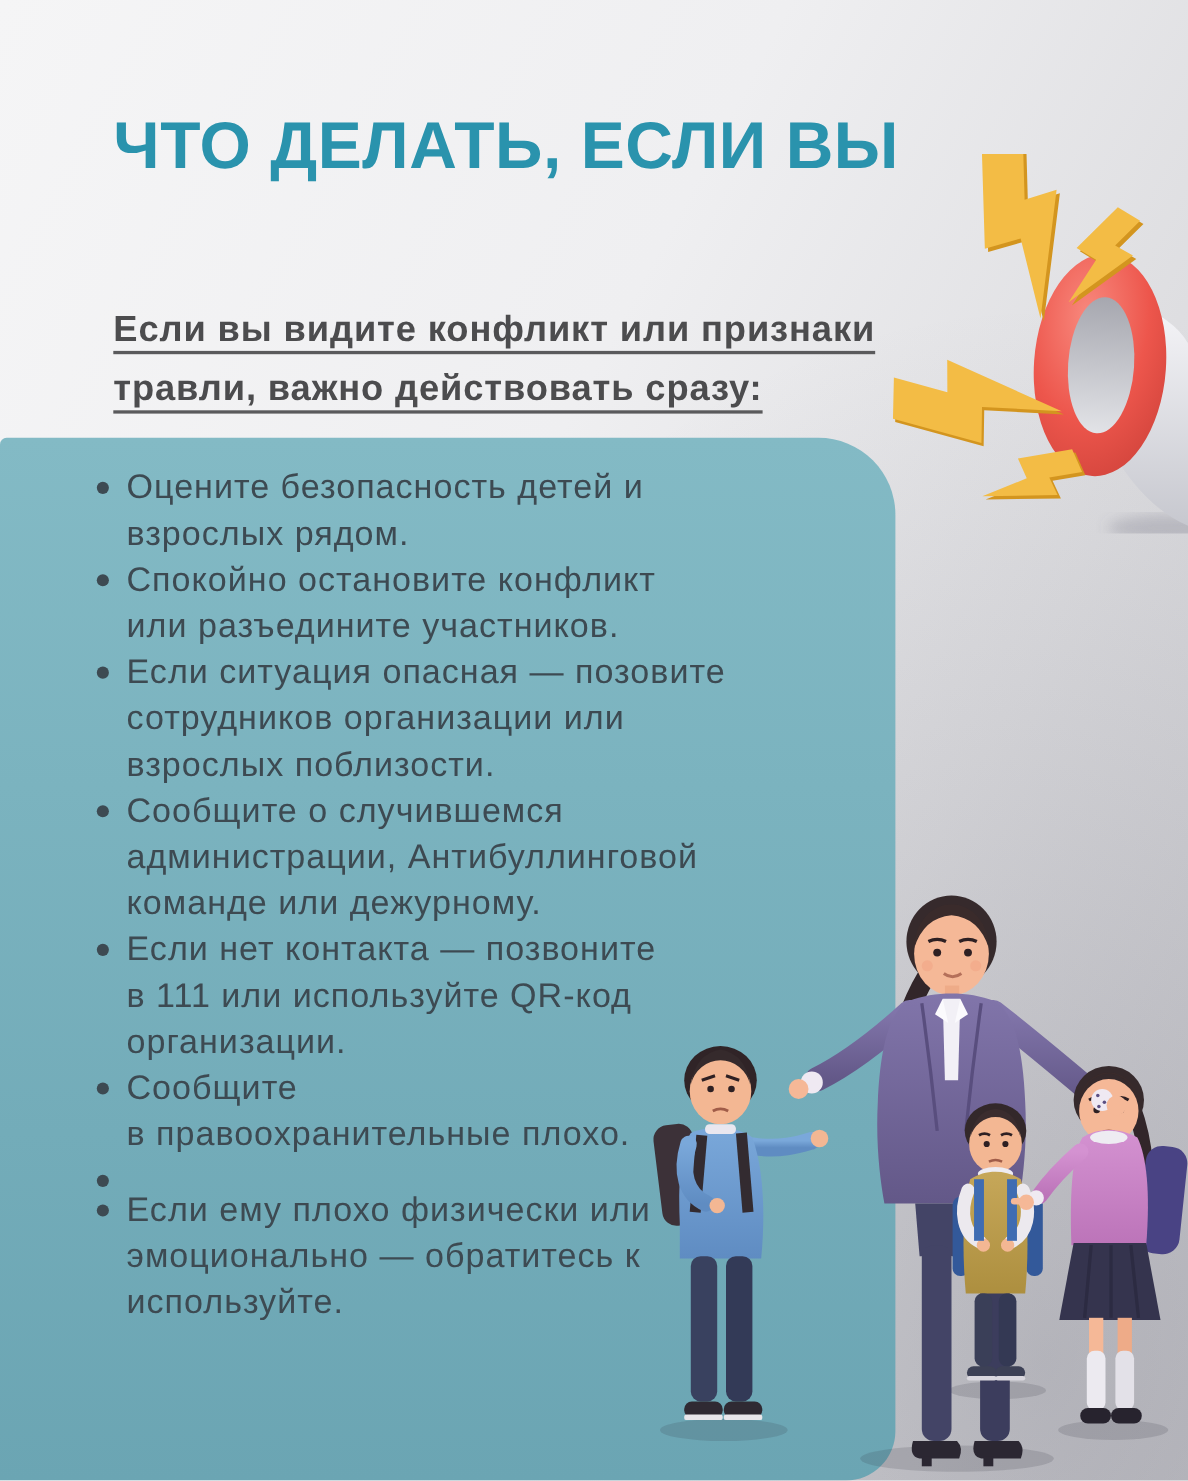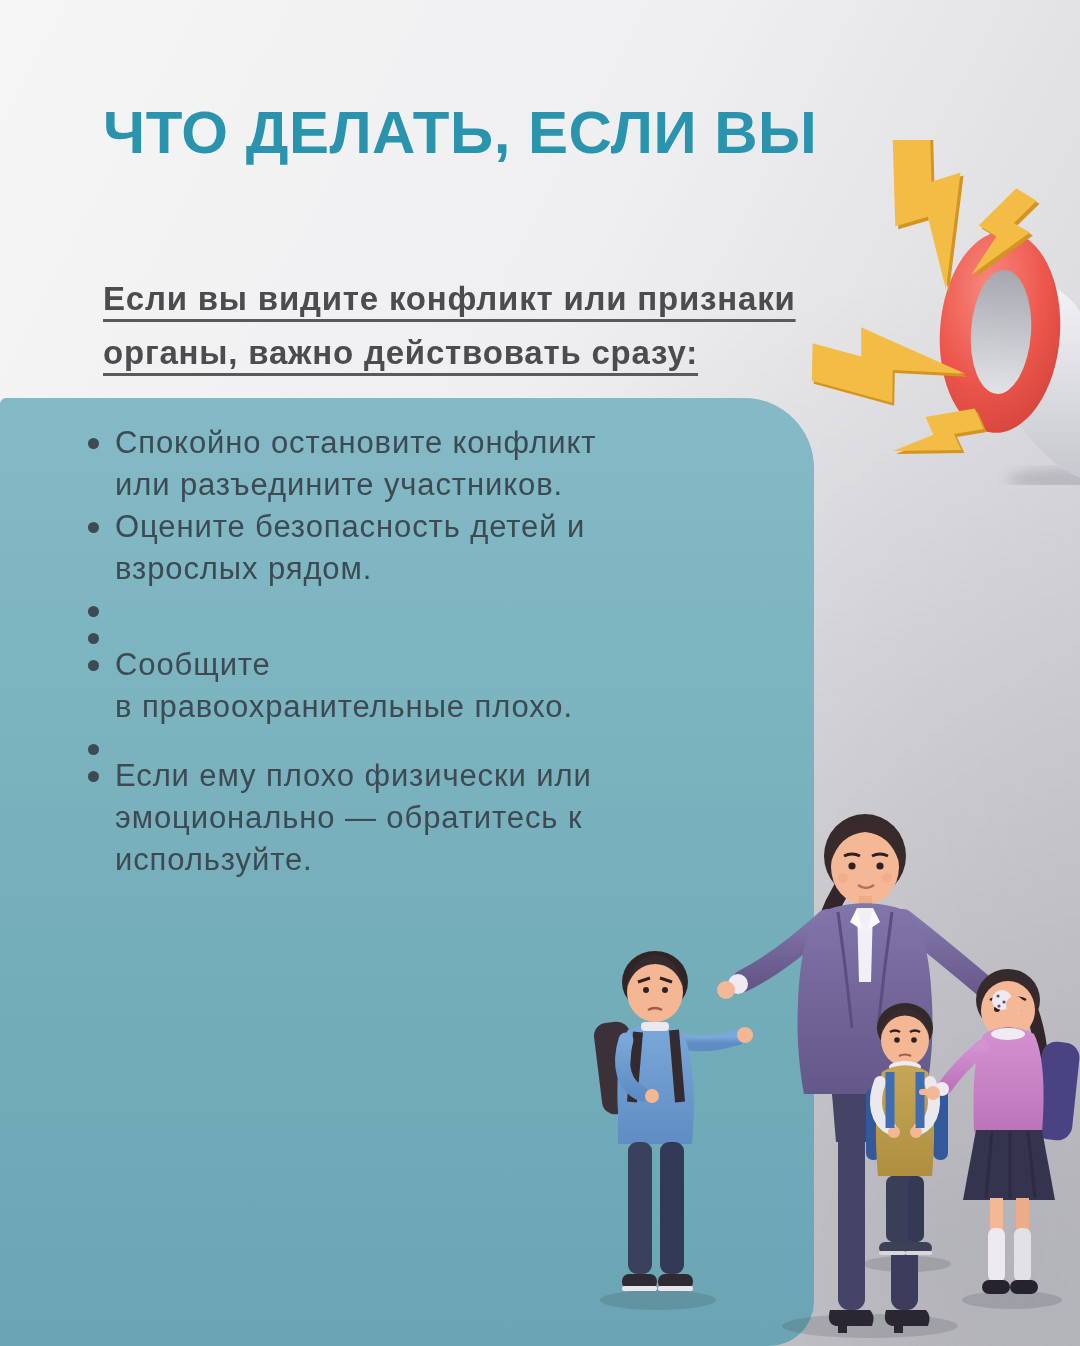--- a/index.html
+++ b/index.html
@@ -107,44 +107,56 @@
         <use href="#bolt" fill="#f3bc45"></use>
       </g>
   </g>
 </svg>
 
 <h1 class="title">
   <span>ЧТО ДЕЛАТЬ, ЕСЛИ ВЫ</span>
 </h1>
 
 <div class="subtitle">Если вы видите конфликт или признаки
-органы, важно действовать сразу:</div>
+травли, важно действовать сразу:</div>
 
 <div class="panel">
   <ul class="checklist">
 
       <li>
         <span class="dot"></span>
+        <span class="li-text">Оцените безопасность детей и
+взрослых рядом.</span>
+      </li>
+
+      <li>
+        <span class="dot"></span>
         <span class="li-text">Спокойно остановите конфликт
 или разъедините участников.</span>
       </li>
 
       <li>
         <span class="dot"></span>
-        <span class="li-text">Оцените безопасность детей и
-взрослых рядом.</span>
-      </li>
-
-      <li>
-        <span class="dot"></span>
-      </li>
-
-
-      <li>
-        <span class="dot"></span>
+        <span class="li-text">Если ситуация опасная — позовите
+сотрудников организации или
+взрослых поблизости.</span>
+      </li>
+
+      <li>
+        <span class="dot"></span>
+        <span class="li-text">Сообщите о случившемся
+администрации, Антибуллинговой
+команде или дежурному.</span>
+      </li>
+
+      <li>
+        <span class="dot"></span>
+        <span class="li-text">Если нет контакта — позвоните
+в 111 или используйте QR-код
+организации.</span>
       </li>
 
       <li>
         <span class="dot"></span>
         <span class="li-text">Сообщите
 в правоохранительные плохо.</span>
       </li>
 
       <li>
         <span class="dot"></span>

